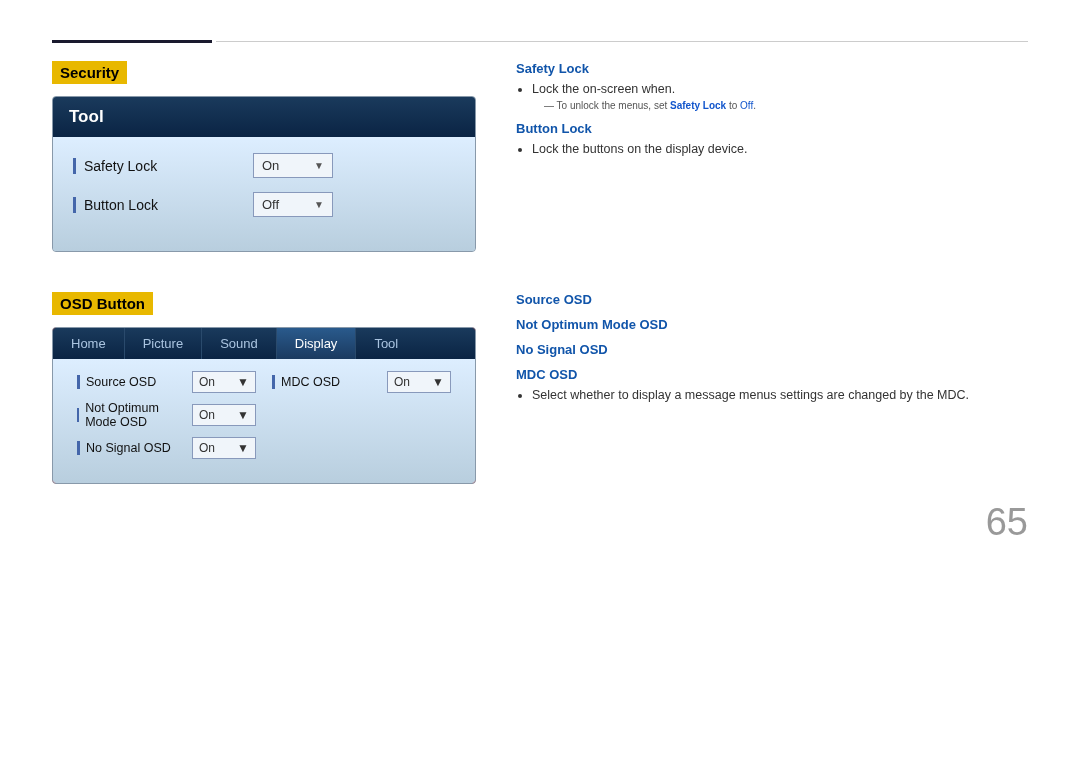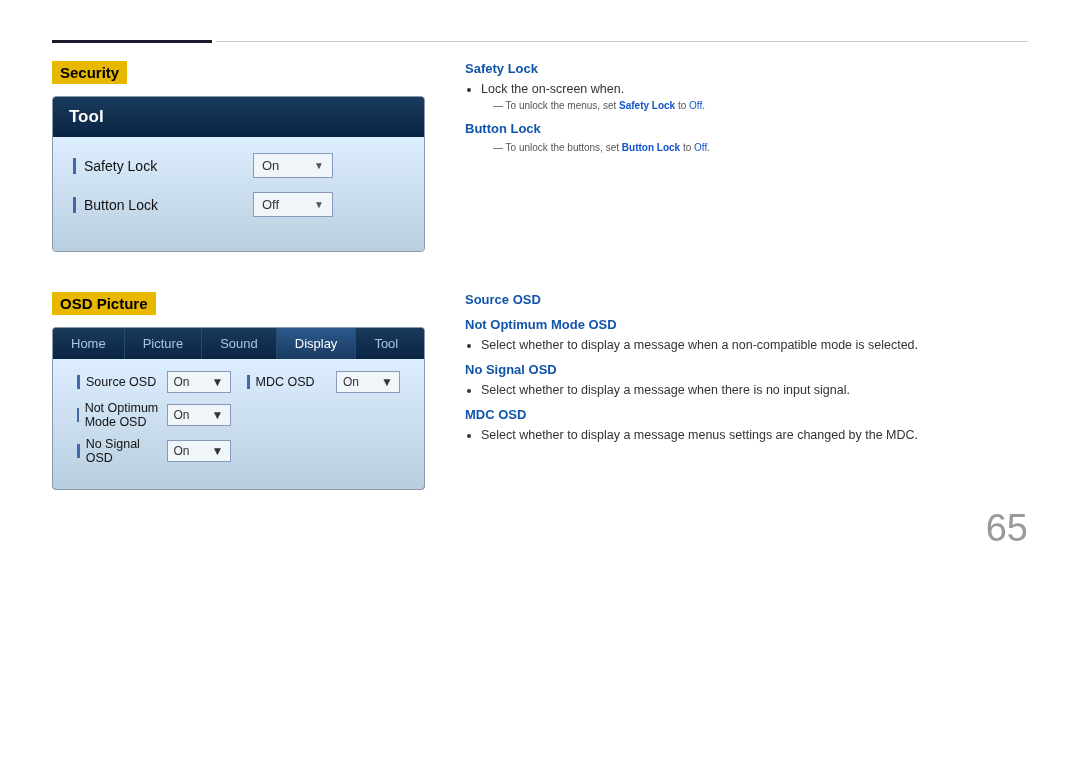--- a/index.html
+++ b/index.html
@@ -38,21 +38,21 @@
     }
 
     
     .section {
       display: flex;
       gap: 40px;
       margin-bottom: 40px;
     }
 
     .section-left {
-      width: 373px;
+      width: 424px;
       flex-shrink: 0;
     }
 
     .section-right {
       flex: 1;
     }
 
     
     .section-title {
       display: inline-block;
@@ -304,29 +304,29 @@
 
       <div class="desc-section-title">Safety Lock</div>
       <ul>
         <li class="desc-bullet">Lock the on-screen when.</li>
       </ul>
       <div class="desc-sub">
         To unlock the menus, set <span class="highlight-blue">Safety Lock</span> to <span class="highlight-blue-plain">Off</span>.
       </div>
 
       <div class="desc-section-title">Button Lock</div>
-      <div class="desc-sub">
-        To unlock the buttons, set <span class="highlight-blue">Button Lock</span> to <span class="highlight-blue-plain">Off</span>.
-      </div>
+      <ul>
+        <li class="desc-bullet">Lock the buttons on the display device.</li>
+      </ul>
     </div>
   </div>
 
   <div class="section">
     <div class="section-left">
-      <div class="section-title">OSD Picture</div>
+      <div class="section-title">OSD Button</div>
 
       <div class="osd-panel">
 
         <div class="osd-tabs">
           <div class="osd-tab">Home</div>
           <div class="osd-tab">Picture</div>
           <div class="osd-tab">Sound</div>
           <div class="osd-tab active">Display</div>
           <div class="osd-tab">Tool</div>
         </div>
@@ -370,28 +370,22 @@
           </div>
         </div>
       </div>
     </div>
 
     <div class="section-right">
 
       <div class="desc-section-title">Source OSD</div>
 
       <div class="desc-section-title">Not Optimum Mode OSD</div>
-      <ul>
-        <li class="desc-bullet">Select whether to display a message when a non-compatible mode is selected.</li>
-      </ul>
 
       <div class="desc-section-title">No Signal OSD</div>
-      <ul>
-        <li class="desc-bullet">Select whether to display a message when there is no input signal.</li>
-      </ul>
 
       <div class="desc-section-title">MDC OSD</div>
       <ul>
         <li class="desc-bullet">Select whether to display a message menus settings are changed by the MDC.</li>
       </ul>
     </div>
   </div>
 
   <div class="page-number">65</div>
 </div>

